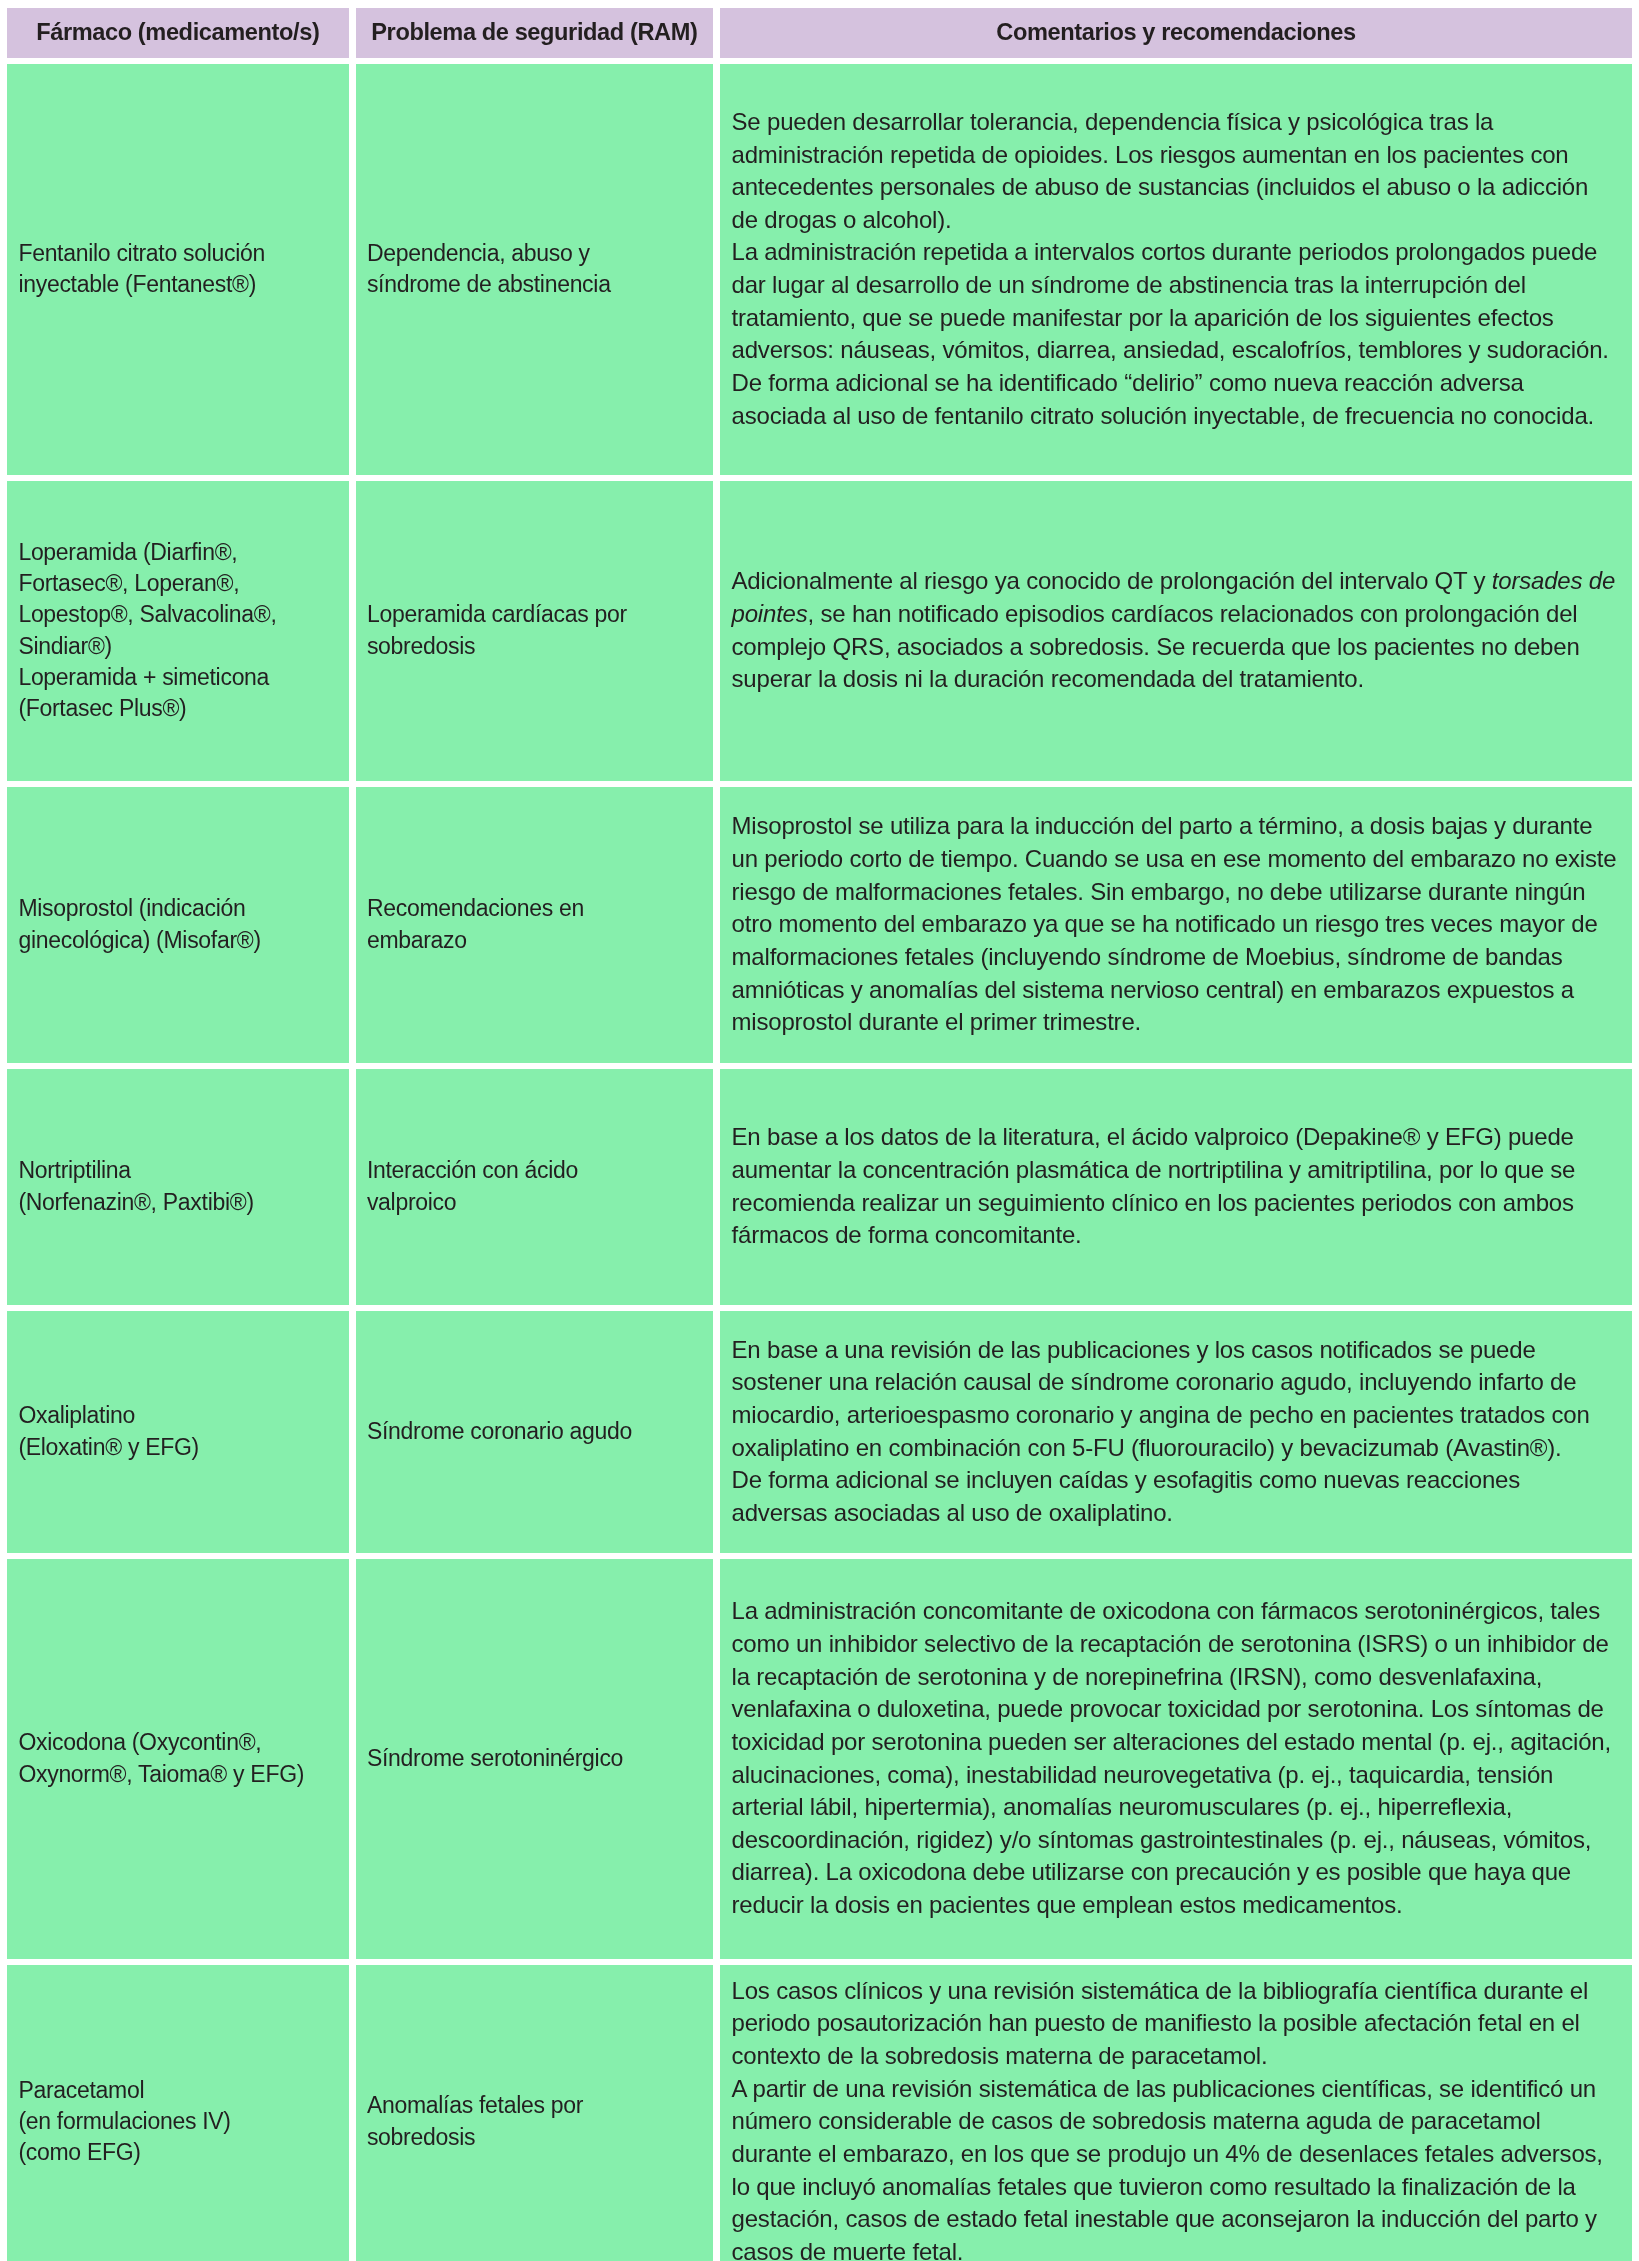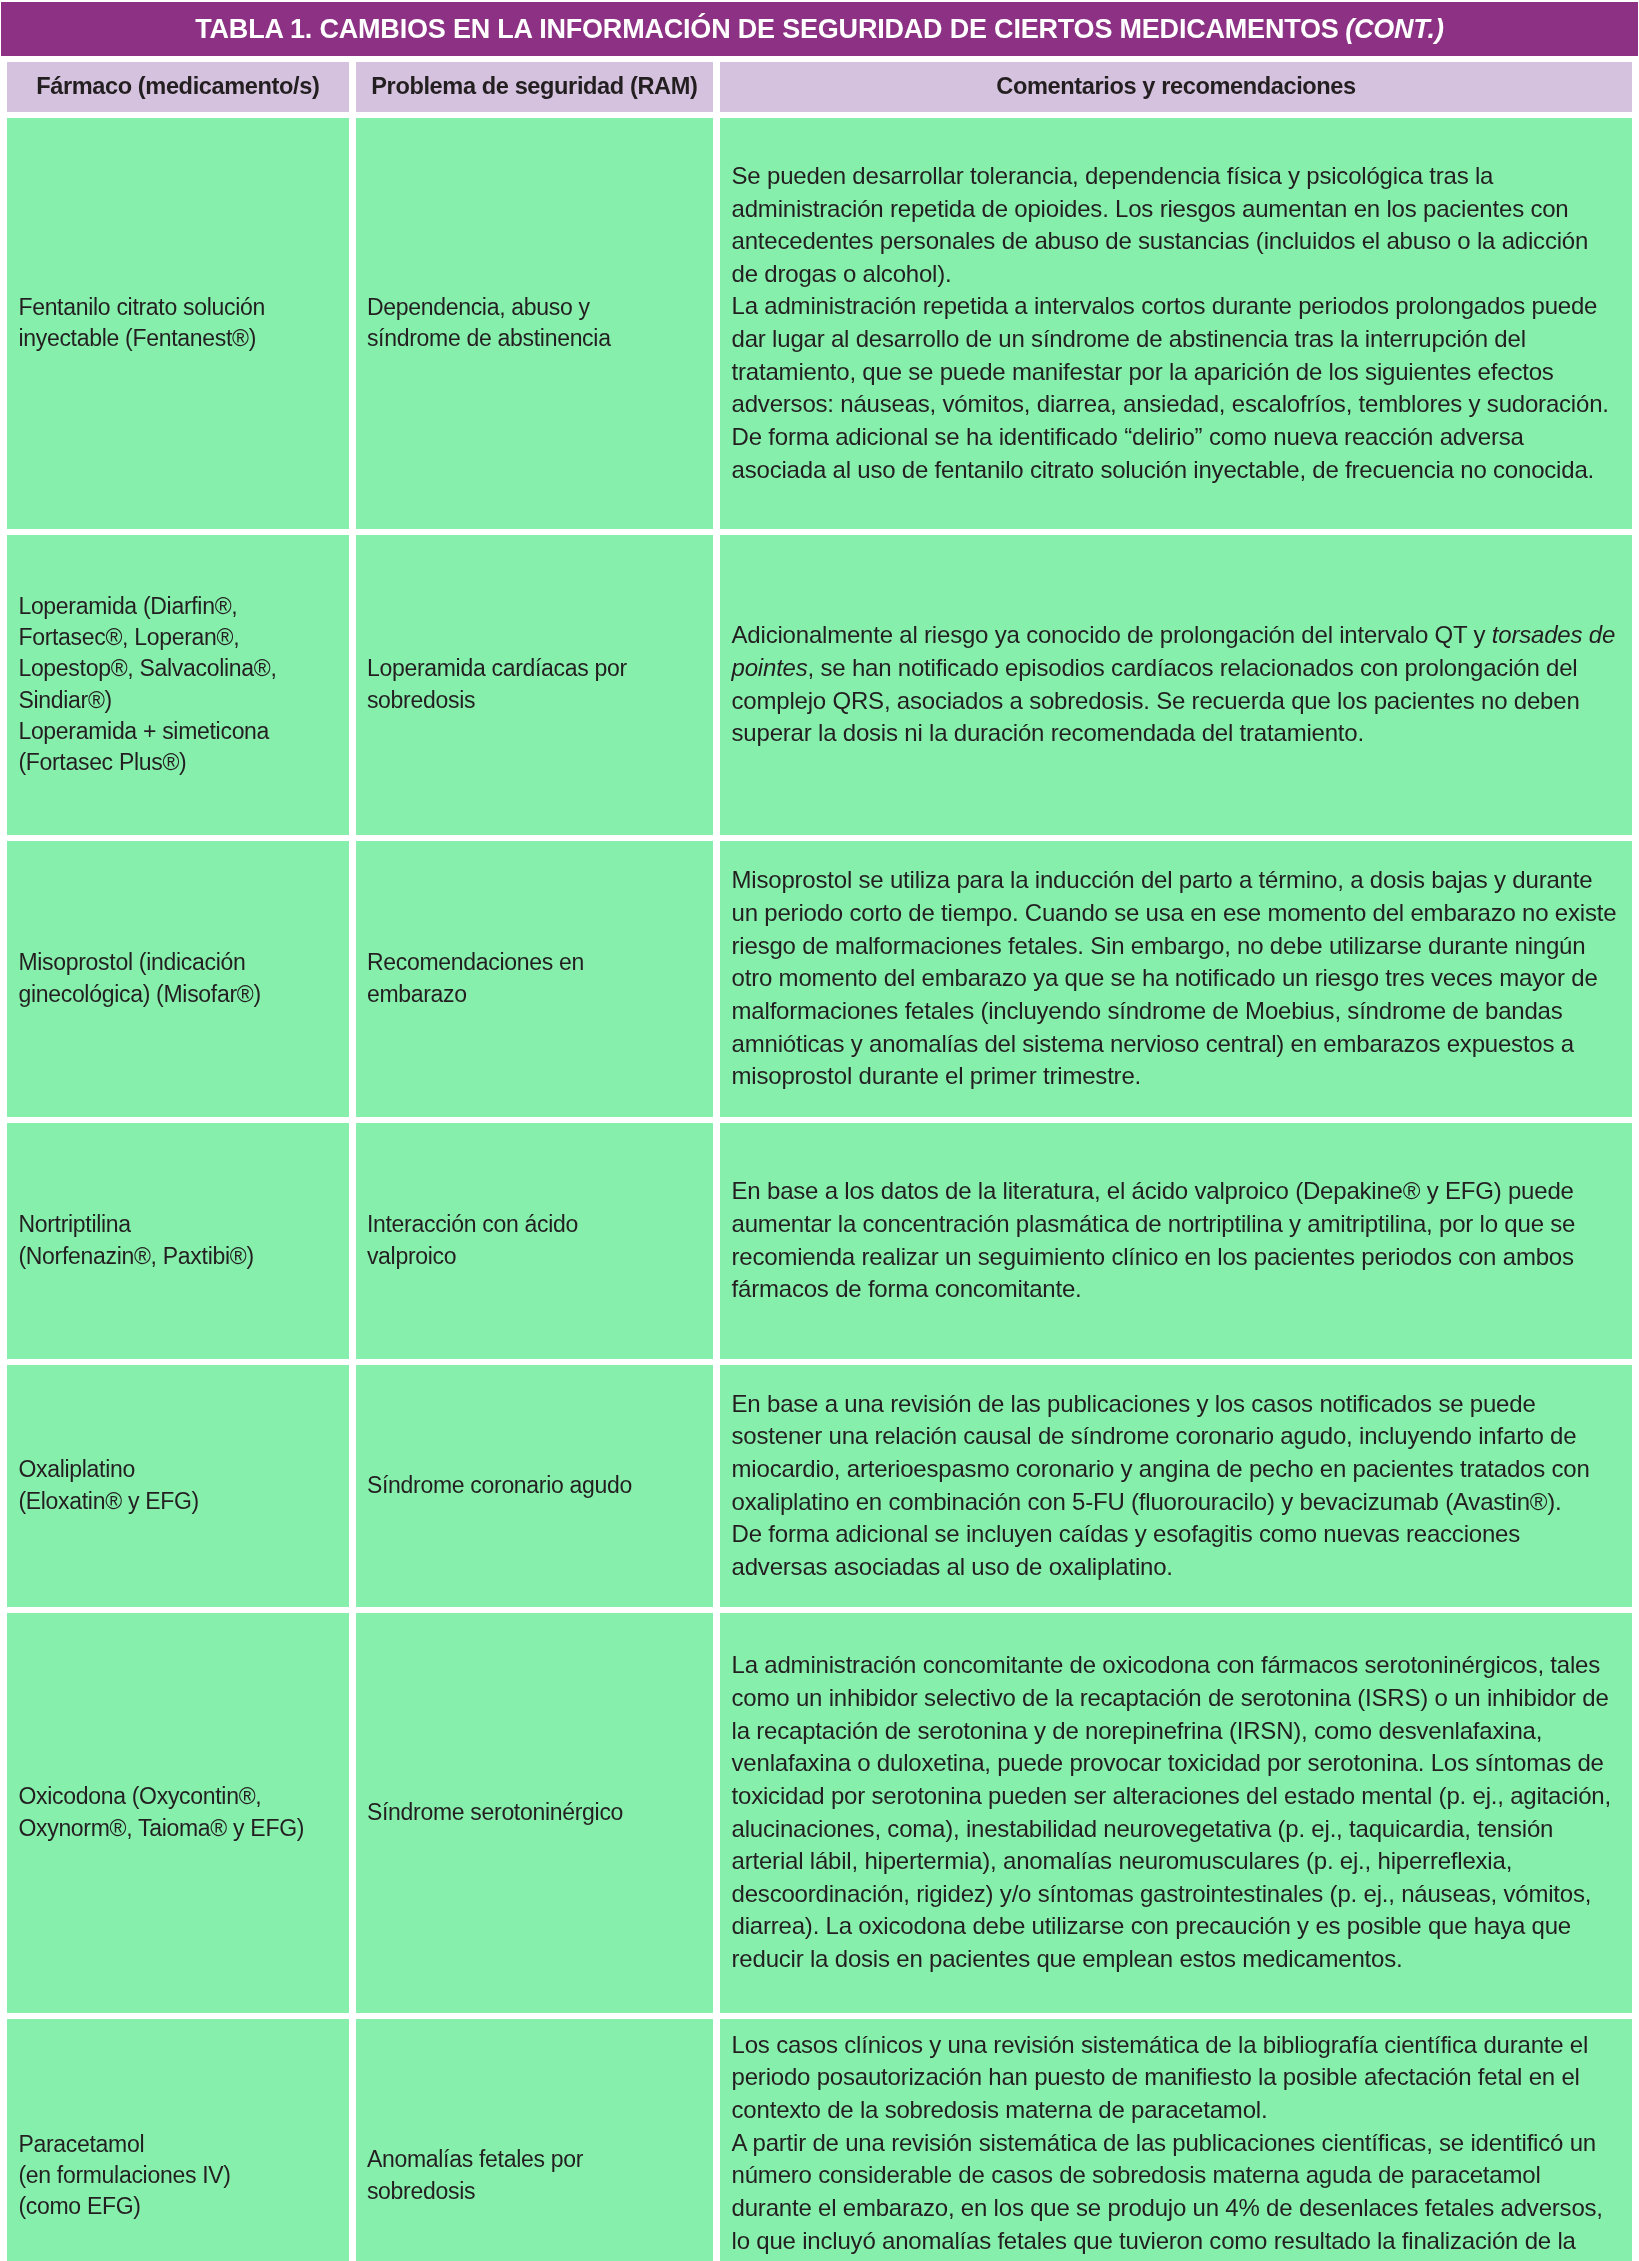--- a/index.html
+++ b/index.html
@@ -67,24 +67,20 @@
   tbody tr:nth-child(4){height:236px;}
   tbody tr:nth-child(5){height:242px;}
   tbody tr:nth-child(6){height:400px;}
   tbody tr:nth-child(7){height:314px;}
 </style>
 </head>
 <body>
 
 <div class="page">
 
-  <div class="title-bar">
-    <span>TABLA 1. CAMBIOS EN LA INFORMACIÓN DE SEGURIDAD DE CIERTOS MEDICAMENTOS</span>
-    <span class="cont">(CONT.)</span>
-  </div>
 
   <table class="med">
     <colgroup>
       <col class="c1">
         <col class="c2">
         <col class="c3">
     </colgroup>
     <thead>
       <tr>
         <th>Fármaco (medicamento/s)</th>

